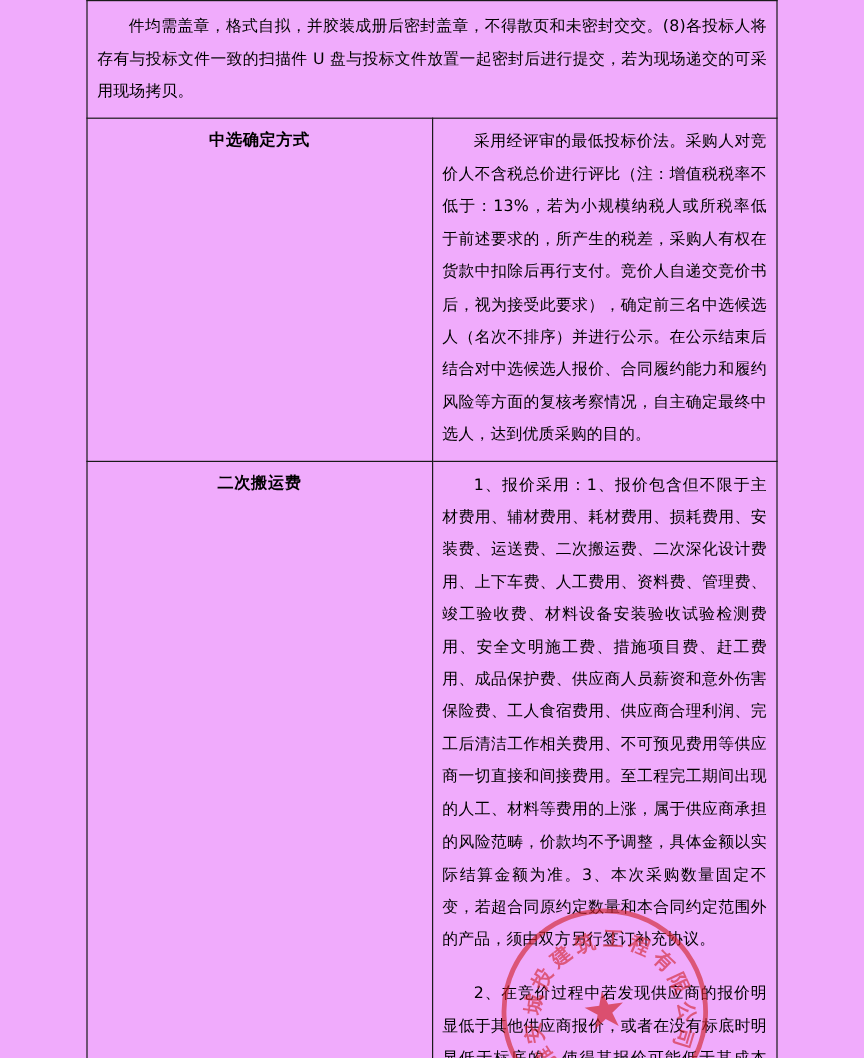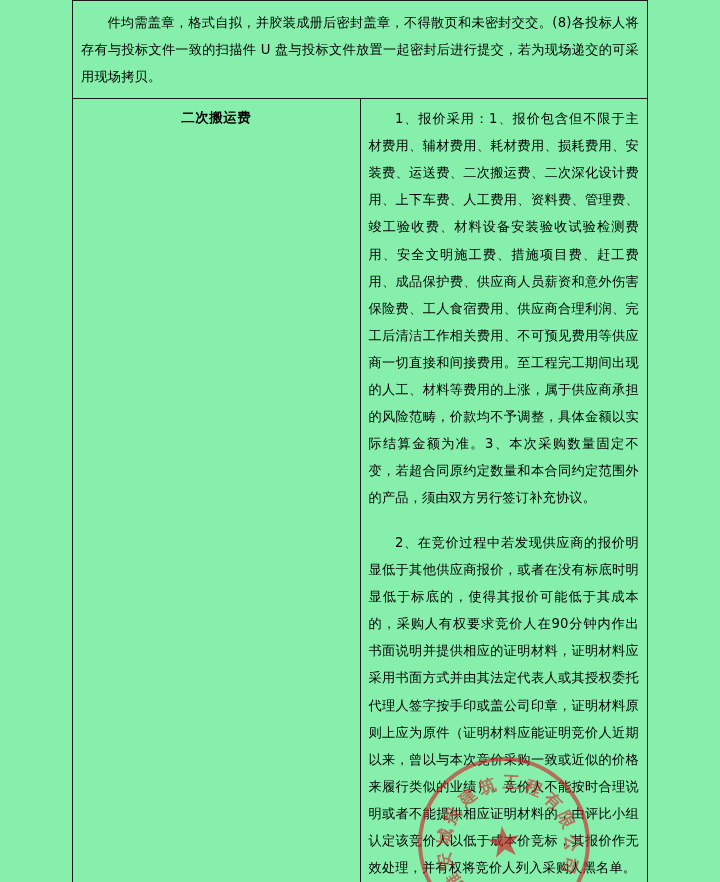--- a/index.html
+++ b/index.html
@@ -11,21 +11,21 @@
     width: 720px;
     height: 882px;
     overflow: hidden;
     font-family: "DejaVu Sans", "Liberation Sans", sans-serif;
     color: #000000;
   }
   .page {
     position: relative;
     width: 720px;
     height: 882px;
-    background: #86efac;
+    background: #f0abfc;
   }
   .doc-table {
     position: absolute;
     left: 72px;
     top: 0px;
     width: 576px;
     border-collapse: collapse;
     table-layout: fixed;
   }
   .doc-table td {
@@ -108,20 +108,28 @@
 <div class="page">
 
   <table class="doc-table">
     <tbody>
         <tr class="top-row">
       <td class="content-cell" colspan="2">
         <p class="indent">件均需盖章，格式自拟，并胶装成册后密封盖章，不得散页和未密封交交。(8)各投标人将存有与投标文件一致的扫描件 U 盘与投标文件放置一起密封后进行提交，若为现场递交的可采用现场拷贝。</p>
       </td>
     </tr>
 
+    <tr>
+      <td class="label-cell">
+        <span class="lbl">中选确定方式</span>
+      </td>
+      <td class="content-cell">
+        <p class="indent">采用经评审的最低投标价法。采购人对竞价人不含税总价进行评比（注：增值税税率不低于：13%，若为小规模纳税人或所税率低于前述要求的，所产生的税差，采购人有权在货款中扣除后再行支付。竞价人自递交竞价书后，视为接受此要求），确定前三名中选候选人（名次不排序）并进行公示。在公示结束后结合对中选候选人报价、合同履约能力和履约风险等方面的复核考察情况，自主确定最终中选人，达到优质采购的目的。</p>
+      </td>
+    </tr>
 
     <tr>
       <td class="label-cell">
         <span class="lbl">二次搬运费</span>
       </td>
       <td class="content-cell">
         <p class="indent">1、报价采用：1、报价包含但不限于主材费用、辅材费用、耗材费用、损耗费用、安装费、运送费、二次搬运费、二次深化设计费用、上下车费、人工费用、资料费、管理费、竣工验收费、材料设备安装验收试验检测费用、安全文明施工费、措施项目费、赶工费用、成品保护费、供应商人员薪资和意外伤害保险费、工人食宿费用、供应商合理利润、完工后清洁工作相关费用、不可预见费用等供应商一切直接和间接费用。至工程完工期间出现的人工、材料等费用的上涨，属于供应商承担的风险范畴，价款均不予调整，具体金额以实际结算金额为准。3、本次采购数量固定不变，若超合同原约定数量和本合同约定范围外的产品，须由双方另行签订补充协议。</p>
         <p class="indent" style="margin-top:18px">2、在竞价过程中若发现供应商的报价明显低于其他供应商报价，或者在没有标底时明显低于标底的，使得其报价可能低于其成本的，采购人有权要求竞价人在90分钟内作出书面说明并提供相应的证明材料，证明材料应采用书面方式并由其法定代表人或其授权委托代理人签字按手印或盖公司印章，证明材料原则上应为原件（证明材料应能证明竞价人近期以来，曾以与本次竞价采购一致或近似的价格来履行类似的业绩）。竞价人不能按时合理说明或者不能提供相应证明材料的，由评比小组认定该竞价人以低于成本价竞标，其报价作无效处理，并有权将竞价人列入采购人黑名单。</p>
       </td>
     </tr>

